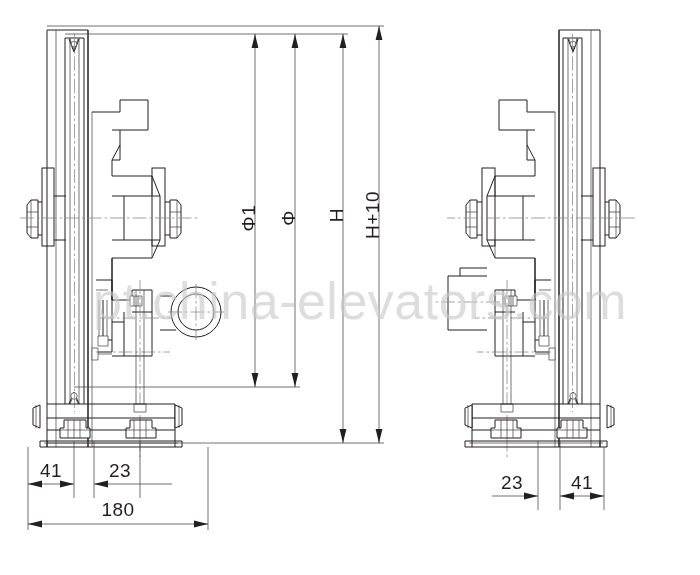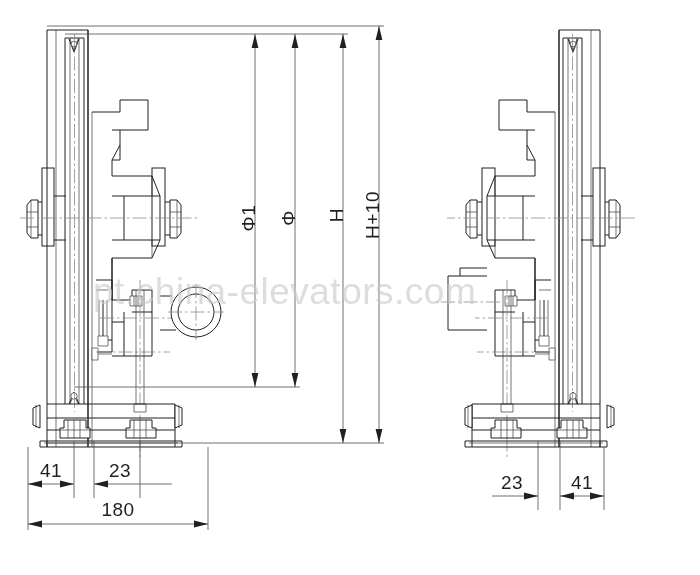--- a/index.html
+++ b/index.html
@@ -80,21 +80,21 @@
     top: 0; left: 0;
     width: 700px;
     height: 575px;
     pointer-events: none;
   }
   .watermark-text {
     position: absolute;
     left: 93px;
     top: 271px;
     font-family: "Liberation Sans", sans-serif;
-    font-size: 37px;
+    font-size: 52px;
     font-weight: 400;
     color: #c9c9c9;
     opacity: 0.62;
     white-space: nowrap;
     letter-spacing: 0.5px;
   }
 </style>
 </head>
 <body>
 

